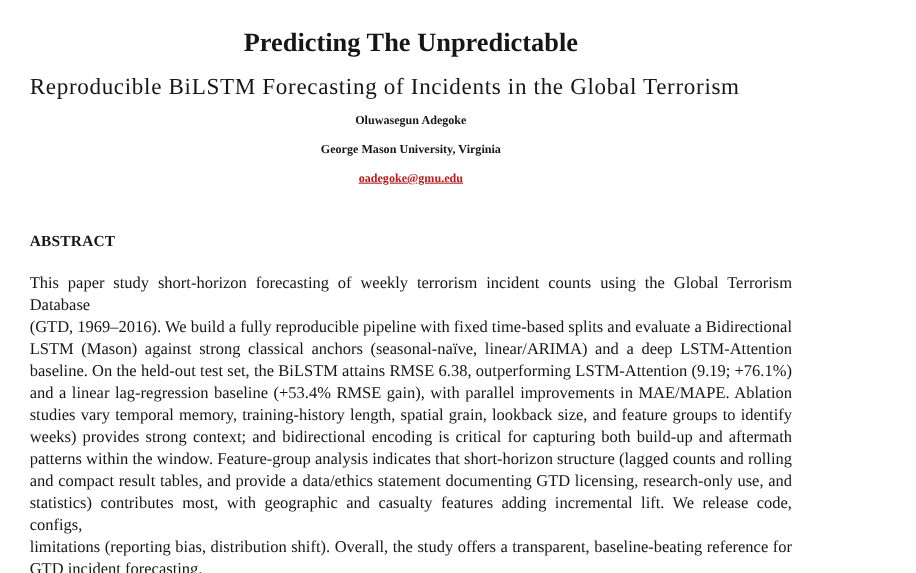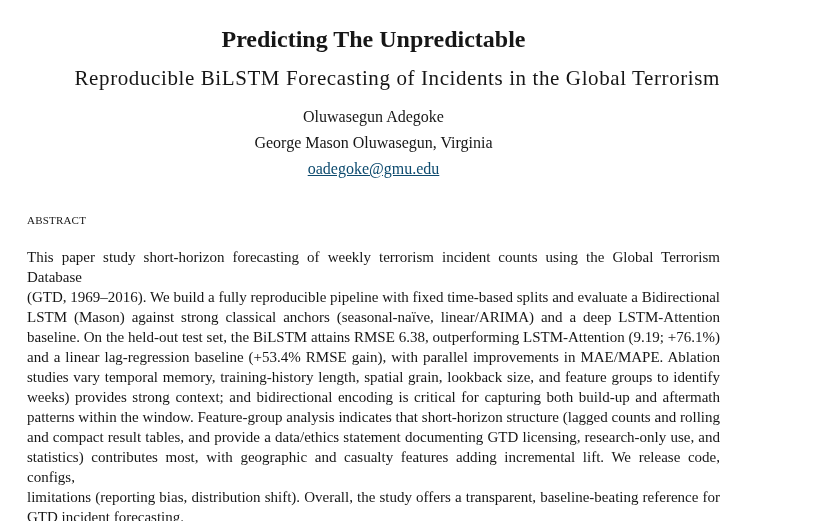--- a/index.html
+++ b/index.html
@@ -21,42 +21,43 @@
     padding: 24px 24px 0 27px;
   }
   .title {
     text-align: center;
     font-size: 24px;
     font-weight: bold;
     line-height: 30px;
     margin: 0;
   }
   .subtitle {
-    text-align: right;
+    text-align: left;
     font-size: 21px;
     font-weight: normal;
     letter-spacing: 0.6px;
     line-height: 26px;
     margin: 11px 0 0 0;
   }
   .author-block {
     text-align: center;
-    font-size: 16px;
+    font-size: 11px;
     line-height: 26px;
-    margin-top: 13px;
+    margin-top: 6px;
+    font-weight: bold;
   }
   .email-line a {
     text-decoration: underline;
     cursor: pointer;
   }
   .abstract-heading {
-    font-weight: normal;
-    font-size: 11px;
+    font-weight: bold;
+    font-size: 14px;
     line-height: 20px;
-    margin-top: 28px;
+    margin-top: 36px;
     letter-spacing: 0.2px;
   }
   .abstract {
     margin-top: 17px;
     font-size: 15px;
     line-height: 20px;
   }
   .abstract .line {
     text-align: justify;
     text-align-last: justify;
@@ -70,23 +71,23 @@
 <body style="color: rgb(22, 22, 22); background: rgb(255, 255, 255);">
 
 <div class="page">
 
   <h1 class="title">Predicting The Unpredictable</h1>
 
   <h2 class="subtitle">Reproducible BiLSTM Forecasting of Incidents in the Global Terrorism</h2>
 
   <div class="author-block">
     <div>Oluwasegun Adegoke</div>
-    <div>George Mason Oluwasegun, Virginia</div>
+    <div>George Mason University, Virginia</div>
     <div class="email-line">
-      <a style="color: #0c4a6e;">oadegoke@gmu.edu</a>
+      <a style="color: #b91c1c;">oadegoke@gmu.edu</a>
     </div>
   </div>
 
   <div class="abstract-heading">ABSTRACT</div>
 
   <div class="abstract">
       <div class="line">This paper study short-horizon forecasting of weekly terrorism incident counts using the Global Terrorism Database</div>
       <div class="line">(GTD, 1969–2016). We build a fully reproducible pipeline with fixed time-based splits and evaluate a Bidirectional</div>
       <div class="line">LSTM (Mason) against strong classical anchors (seasonal-naïve, linear/ARIMA) and a deep LSTM-Attention</div>
       <div class="line">baseline. On the held-out test set, the BiLSTM attains RMSE 6.38, outperforming LSTM-Attention (9.19; +76.1%)</div>

